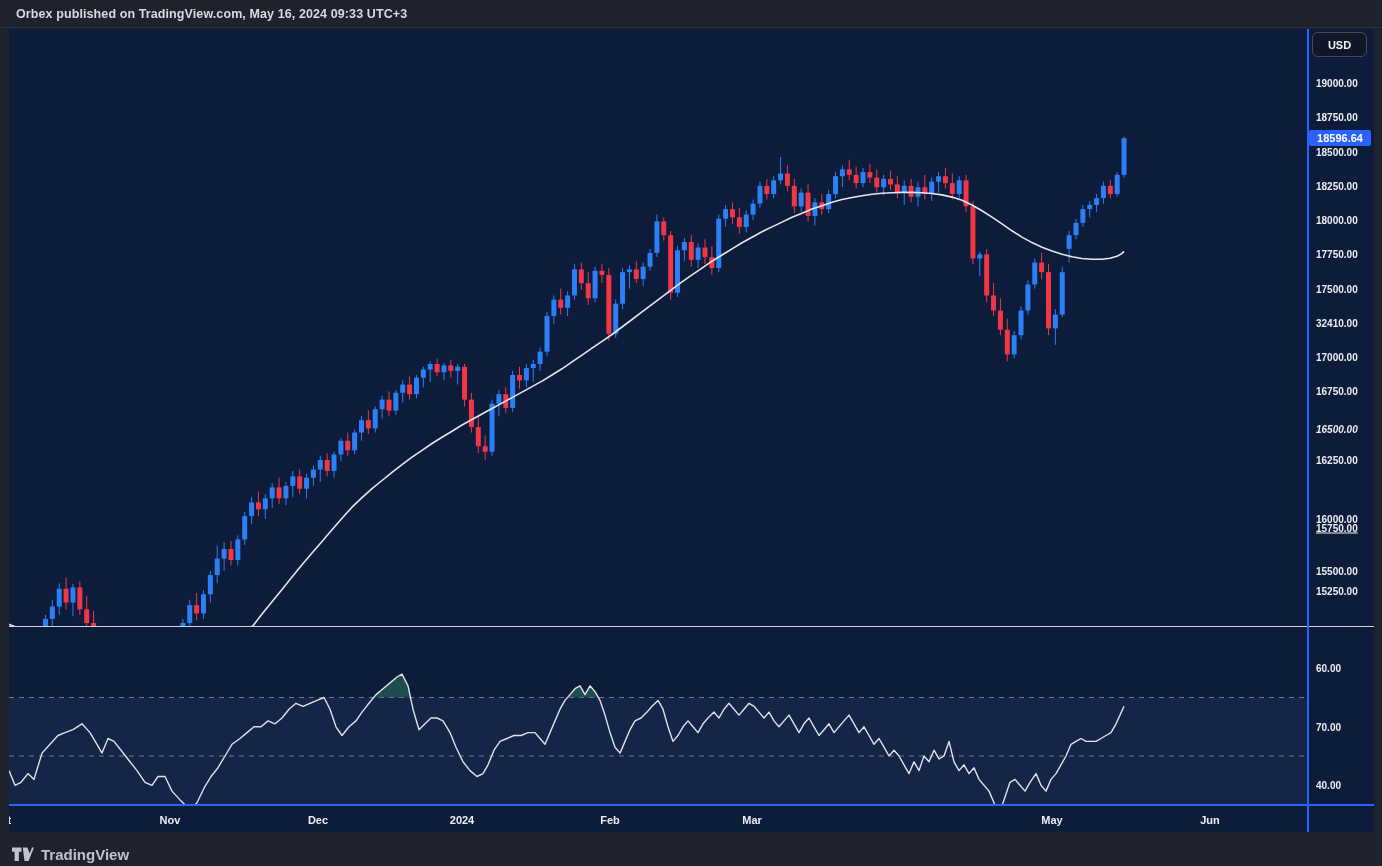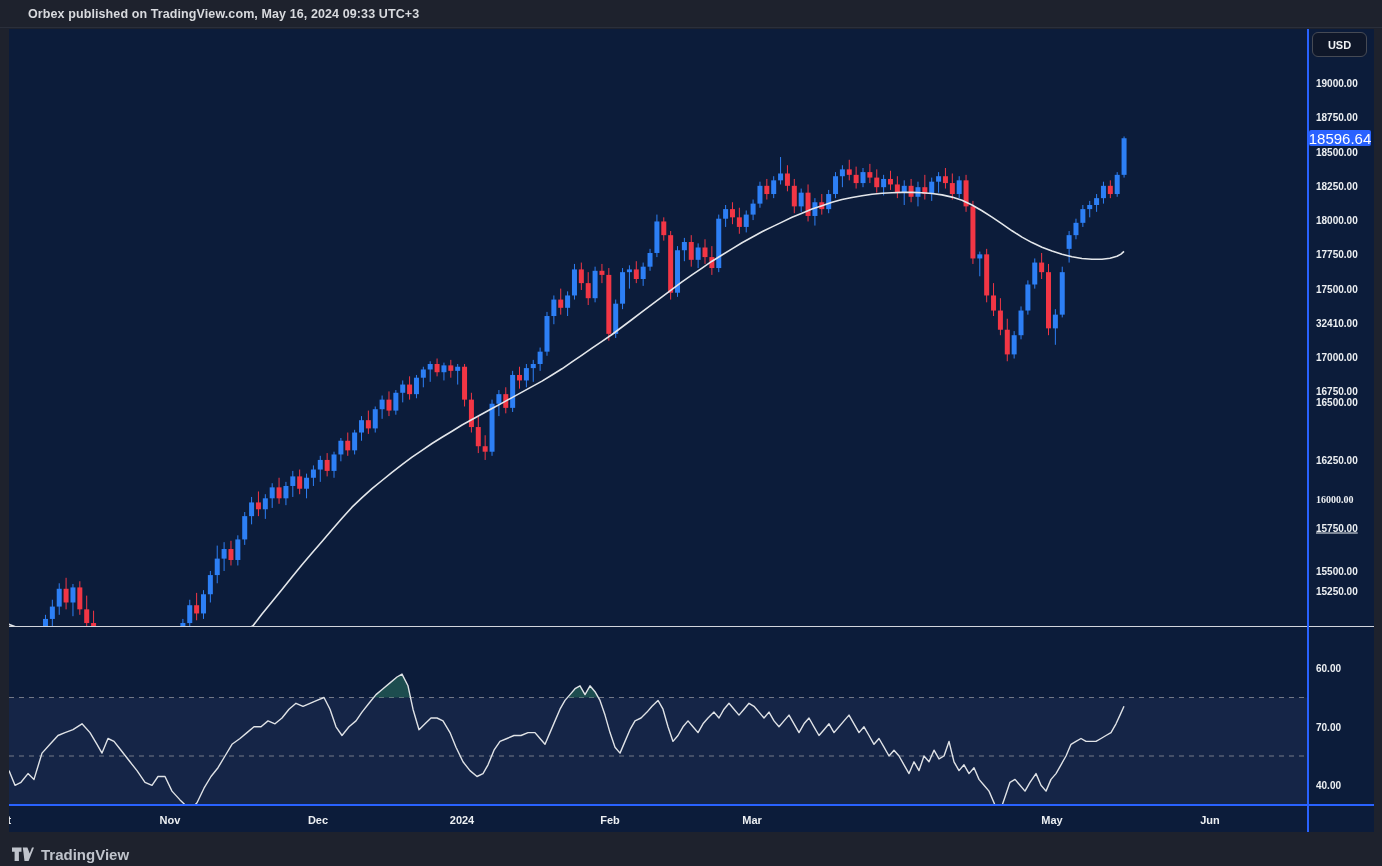--- a/index.html
+++ b/index.html
@@ -3,21 +3,21 @@
 <meta charset="utf-8">
 <style>
   html,body{margin:0;padding:0;}
   body{
     width:1382px;height:866px;overflow:hidden;position:relative;
     background:#1e222d;
     font-family:"Liberation Sans", sans-serif;
   }
   
   .titlebar{
-    position:absolute;left:16px;top:0;width:1239px;height:27px;
+    position:absolute;left:4px;top:0;width:1239px;height:27px;
     background:#1e222d;display:flex;align-items:center;
   }
   .titlebar .title{
     margin-left:12px;font-size:12.5px;font-weight:700;color:#d8dade;letter-spacing:.1px;
   }
   .footerbar{
     position:absolute;left:0;top:832px;width:1382px;height:44px;
     background:#1e222d;display:flex;align-items:center;
   }
   .brandwrap{display:flex;align-items:center;margin-left:12px;gap:7px;}
@@ -43,21 +43,21 @@
   .axis-sep{
     position:absolute;left:1307px;top:1px;width:2px;height:804px;background:#2962ff;
   }
   
   .plabel,.rlabel{
     position:absolute;left:1316px;color:#eceff2;font-size:10px;font-weight:700;
     transform:translateY(-50%);white-space:nowrap;
   }
   .last-price-label{
     position:absolute;left:1309px;top:103px;width:62px;height:16px;
-    background:#2962ff;color:#ffffff;font-size:15px;font-weight:400;
+    background:#2962ff;color:#ffffff;font-size:11px;font-weight:700;
     display:flex;align-items:center;justify-content:center;border-radius:2px;
   }
   .usd-button{
     position:absolute;left:1312px;top:4px;width:55px;height:25px;
     background:#0f1729;border:1px solid #464a54;border-radius:6px;
     color:#f0f2f5;font-size:11px;font-weight:700;
     display:flex;align-items:center;justify-content:center;box-sizing:border-box;
     cursor:pointer;
   }
   .time-axis{
@@ -426,23 +426,23 @@
       <div class="plabel" style="top: 55.0197px;">19000.00</div>
       <div class="plabel" style="top: 89.2851px;">18750.00</div>
       <div class="plabel" style="top: 123.55px;">18500.00</div>
       <div class="plabel" style="top: 157.816px;">18250.00</div>
       <div class="plabel" style="top: 192.081px;">18000.00</div>
       <div class="plabel" style="top: 226.346px;">17750.00</div>
       <div class="plabel" style="top: 260.612px;">17500.00</div>
       <div class="plabel" style="top: 294.877px;">32410.00</div>
       <div class="plabel" style="top: 329.143px;">17000.00</div>
       <div class="plabel" style="top: 363.408px;">16750.00</div>
-      <div class="plabel" style="top: 374px;">16500.00</div>
+      <div class="plabel" style="top: 401px; font-style: italic;">16500.00</div>
       <div class="plabel" style="top: 431.939px;">16250.00</div>
-      <div class="plabel" style="top: 471px; font-family: Liberation Serif, serif;">16000.00</div>
+      <div class="plabel" style="top: 491px;">16000.00</div>
       <div class="plabel" style="top: 500.469px; text-decoration: underline;">15750.00</div>
       <div class="plabel" style="top: 534.735px; margin-top: 8px;">15500.00</div>
       <div class="plabel" style="top: 563px;">15250.00</div>
     </div>
   <div class="last-price-label" style="top: 102.305px;">18596.64</div>
   <div id="rsi-axis">
       <div class="rlabel" style="top: 640.25px;">60.00</div>
       <div class="rlabel" style="top: 698.75px;">70.00</div>
       <div class="rlabel" style="top: 757.25px;">40.00</div>
     </div>

